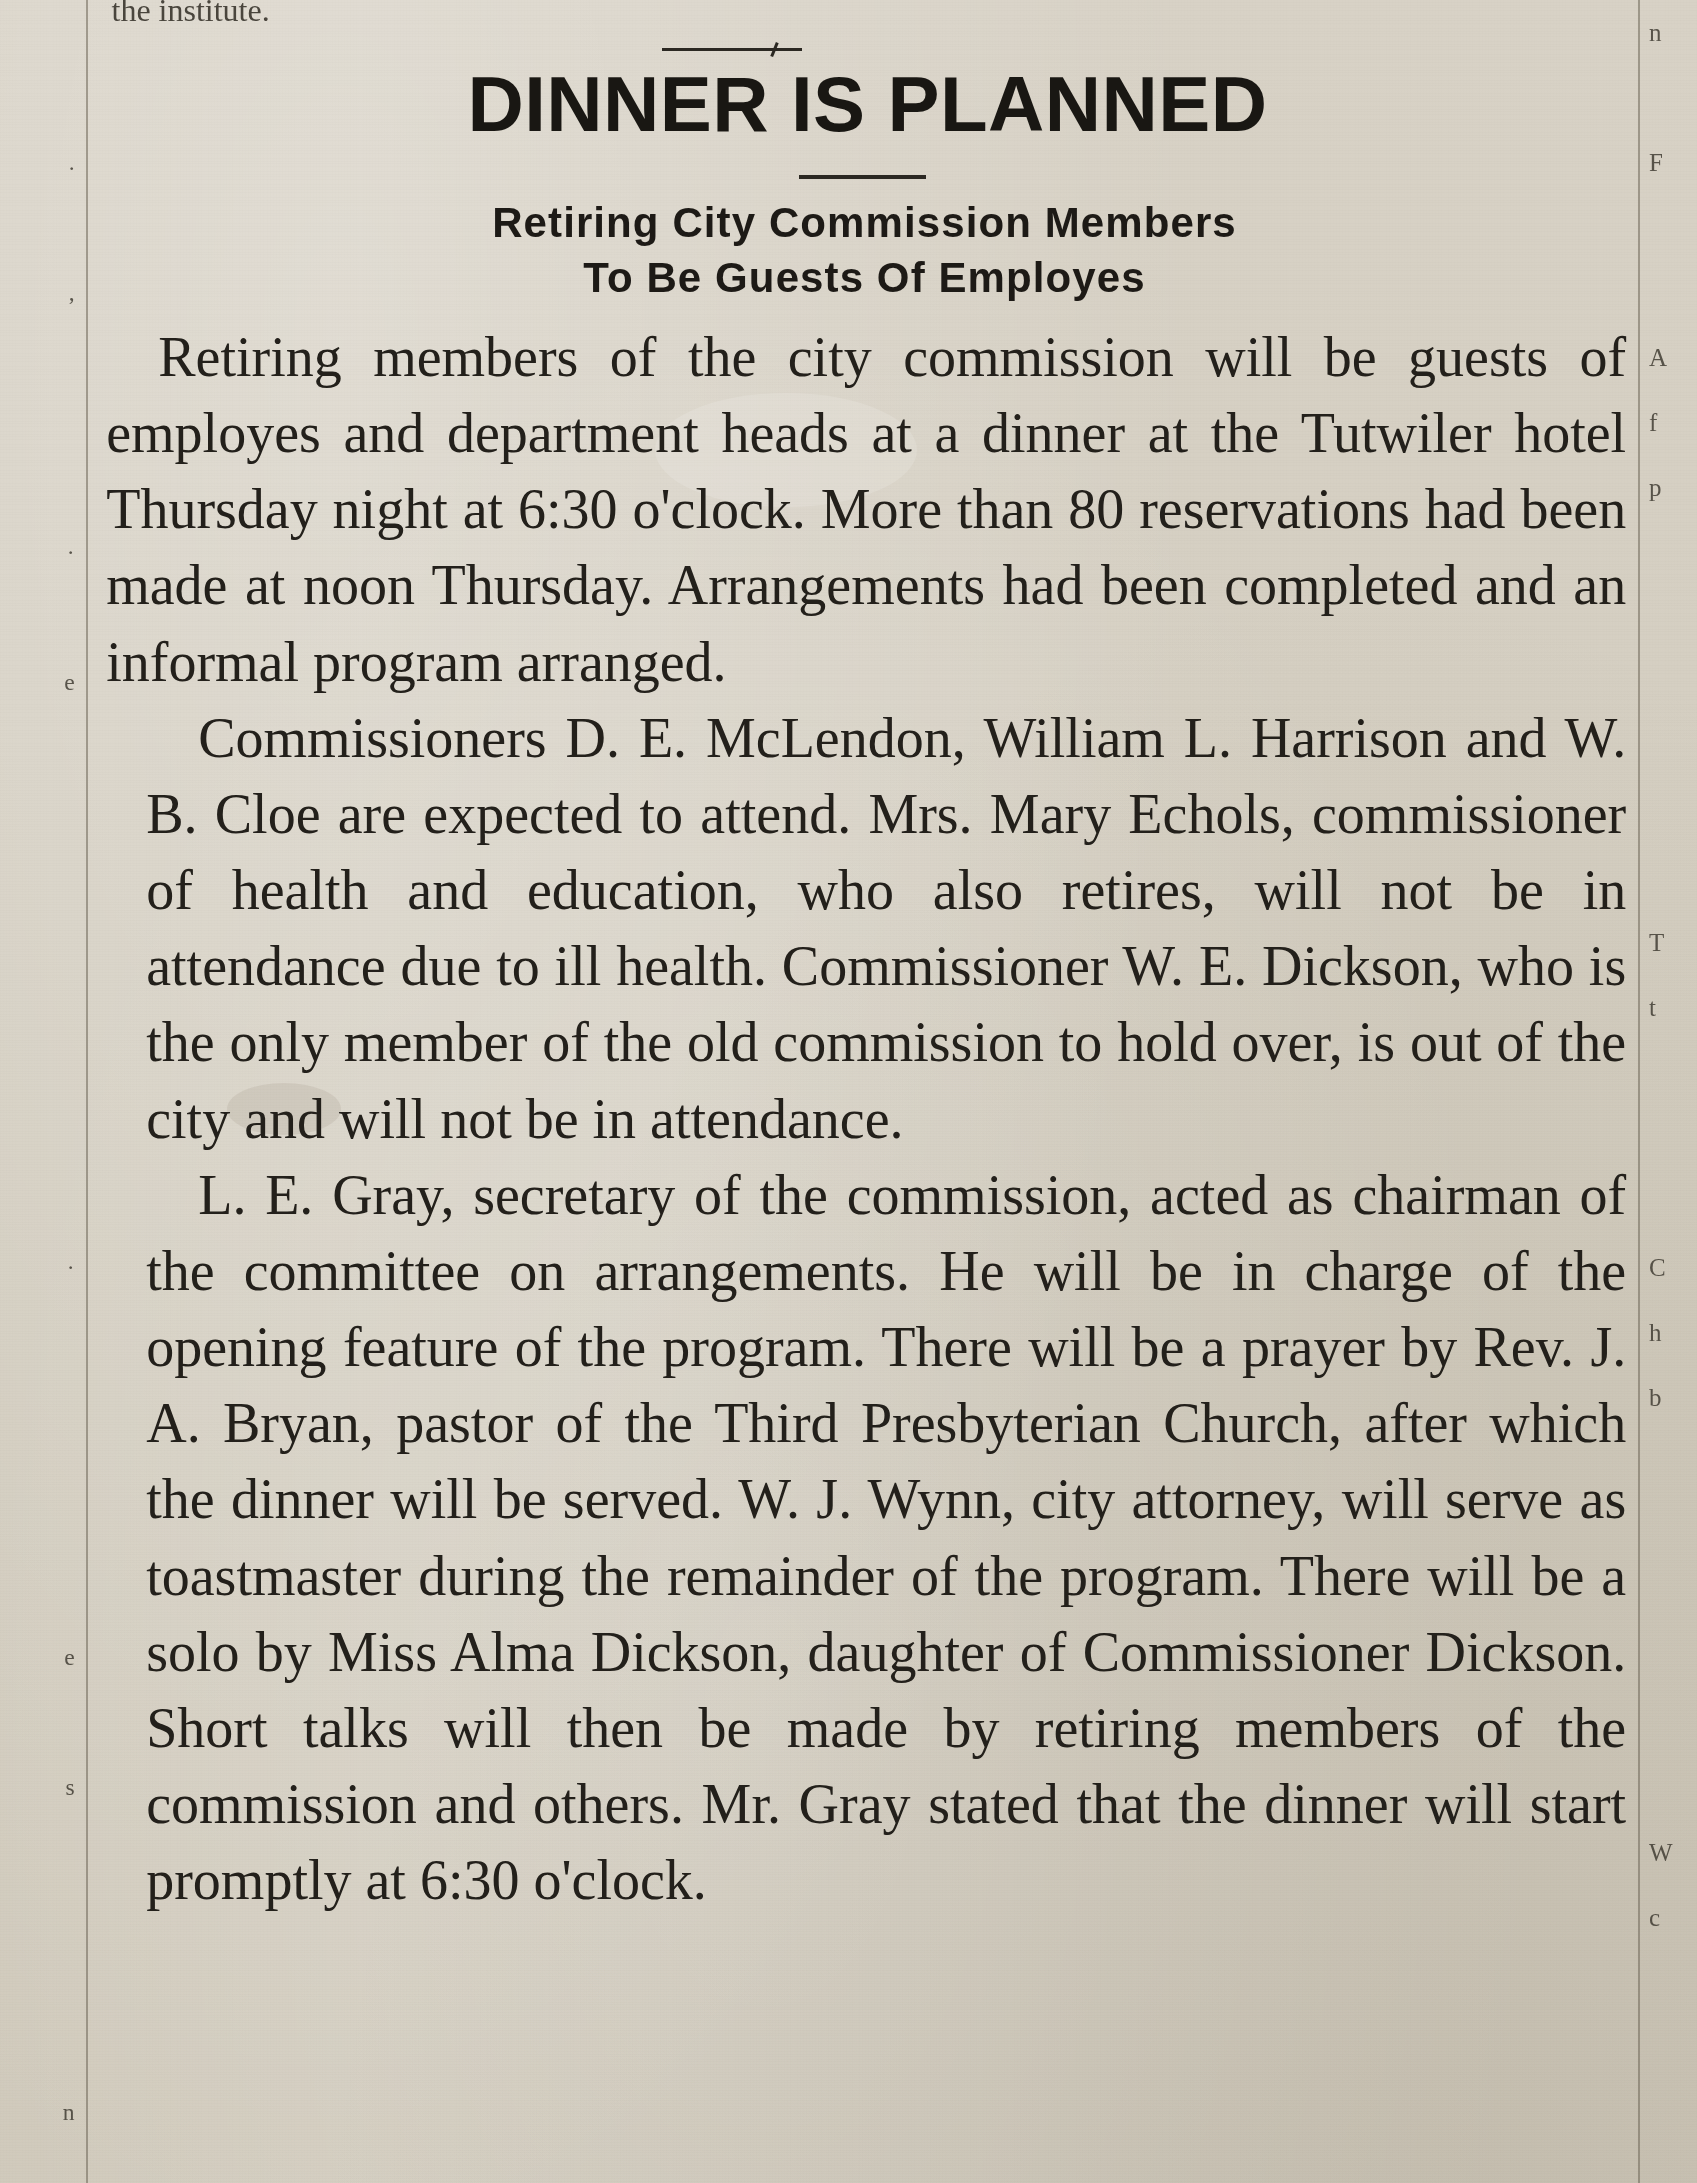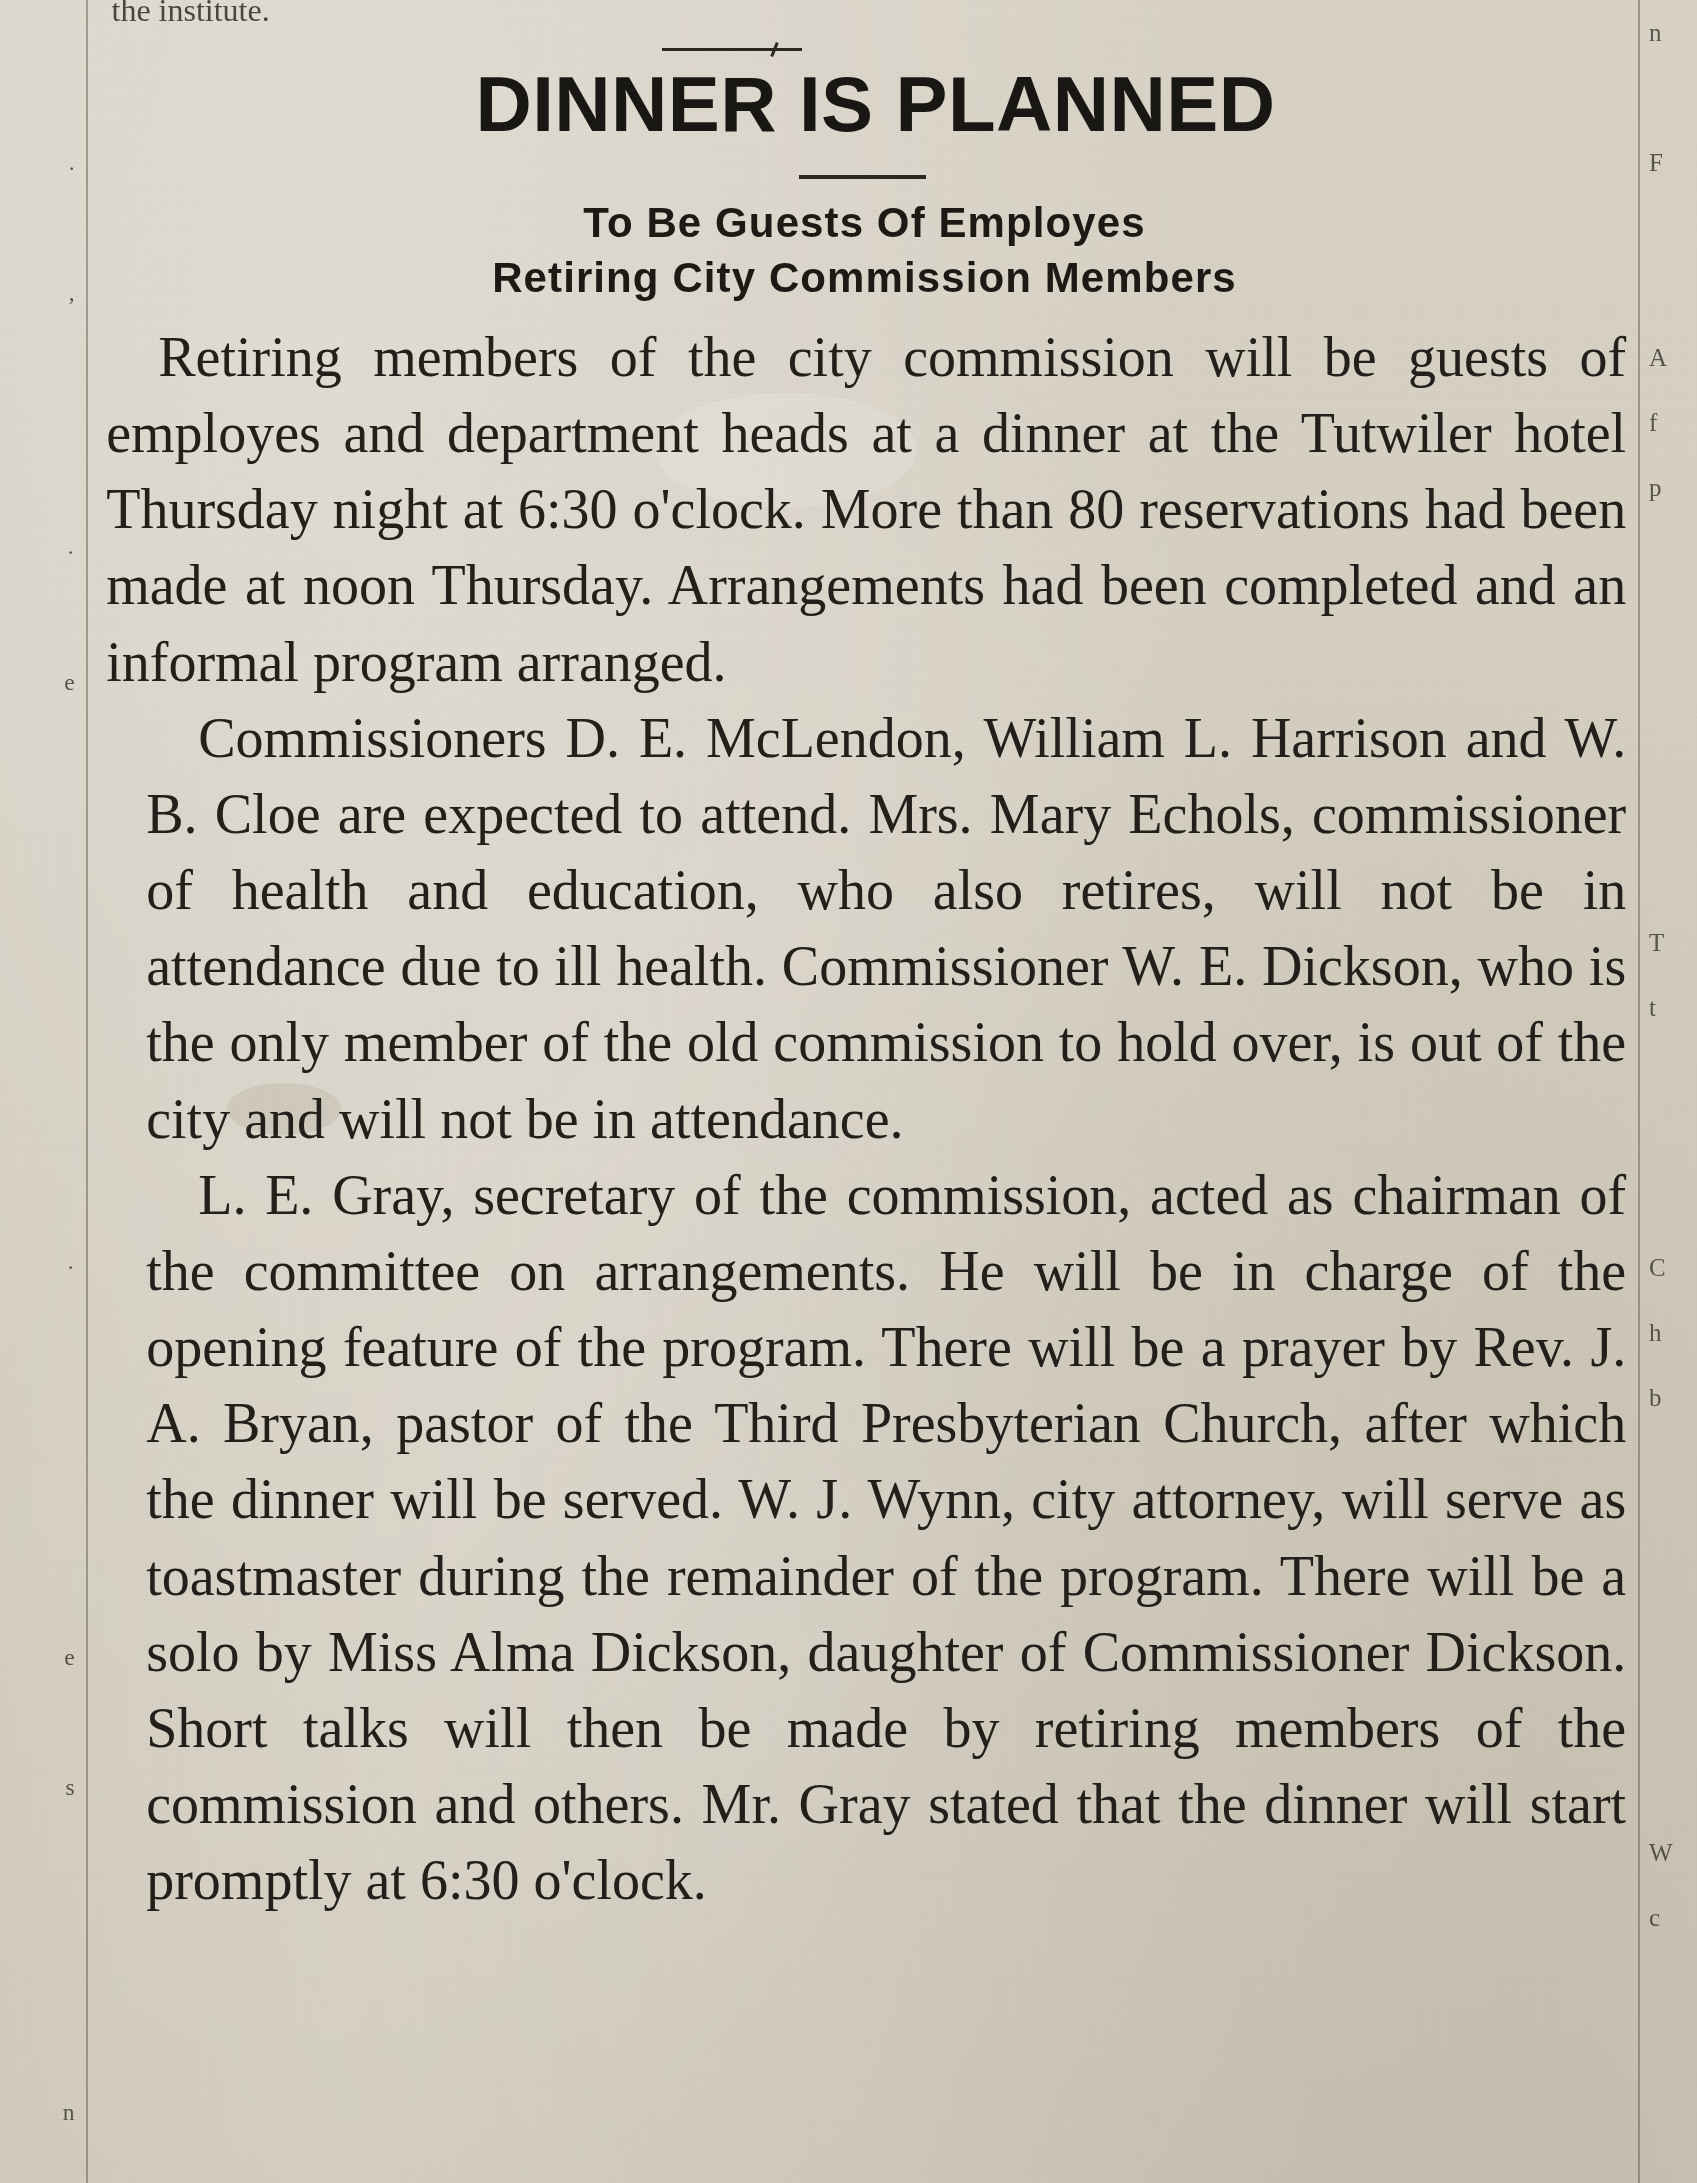--- a/index.html
+++ b/index.html
@@ -120,21 +120,21 @@
     left: 679px;
     top: 0px;
     width: 2.6px;
     height: 15px;
     background: #2b2822;
     transform: rotate(22deg);
   }
 
   .headline {
     position: absolute;
-    left: 12px;
+    left: 4px;
     top: 65px;
     width: 1539px;
     text-align: center;
     font-family: "Liberation Sans", sans-serif;
     font-weight: bold;
     font-size: 78px;
     letter-spacing: 0.4px;
     color: #191713;
     line-height: 1.0;
   }
@@ -281,22 +281,22 @@
     <div class="top-dash-wrap">
       <div class="top-dash"></div>
       <div class="top-dash-tick"></div>
     </div>
 
     <div class="headline">DINNER IS PLANNED</div>
 
     <div class="hr-short"></div>
 
     <div class="subhead">
+      <div>Retiring City Commission Members</div>
       <div>To Be Guests Of Employes</div>
-      <div>Retiring City Commission Members</div>
     </div>
 
     <div class="body">
       <p>Retiring members of the city commission will be guests of employes and department heads at a dinner at the Tutwiler hotel Thursday night at 6:30 o'clock. More than 80 reservations had been made at noon Thursday. Arrangements had been completed and an informal program arranged.</p>
       <p class="cont">Commissioners D. E. McLendon, William L. Harrison and W. B. Cloe are expected to attend. Mrs. Mary Echols, commissioner of health and education, who also retires, will not be in attendance due to ill health. Commissioner W. E. Dickson, who is the only member of the old commission to hold over, is out of the city and will not be in attendance.</p>
       <p class="cont">L. E. Gray, secretary of the commission, acted as chairman of the committee on arrangements. He will be in charge of the opening feature of the program. There will be a prayer by Rev. J. A. Bryan, pastor of the Third Presbyterian Church, after which the dinner will be served. W. J. Wynn, city attorney, will serve as toastmaster during the remainder of the program. There will be a solo by Miss Alma Dickson, daughter of Commissioner Dickson. Short talks will then be made by retiring members of the commission and others. Mr. Gray stated that the dinner will start promptly at 6:30 o'clock.</p>
     </div>
 
   </div>
 </div>

